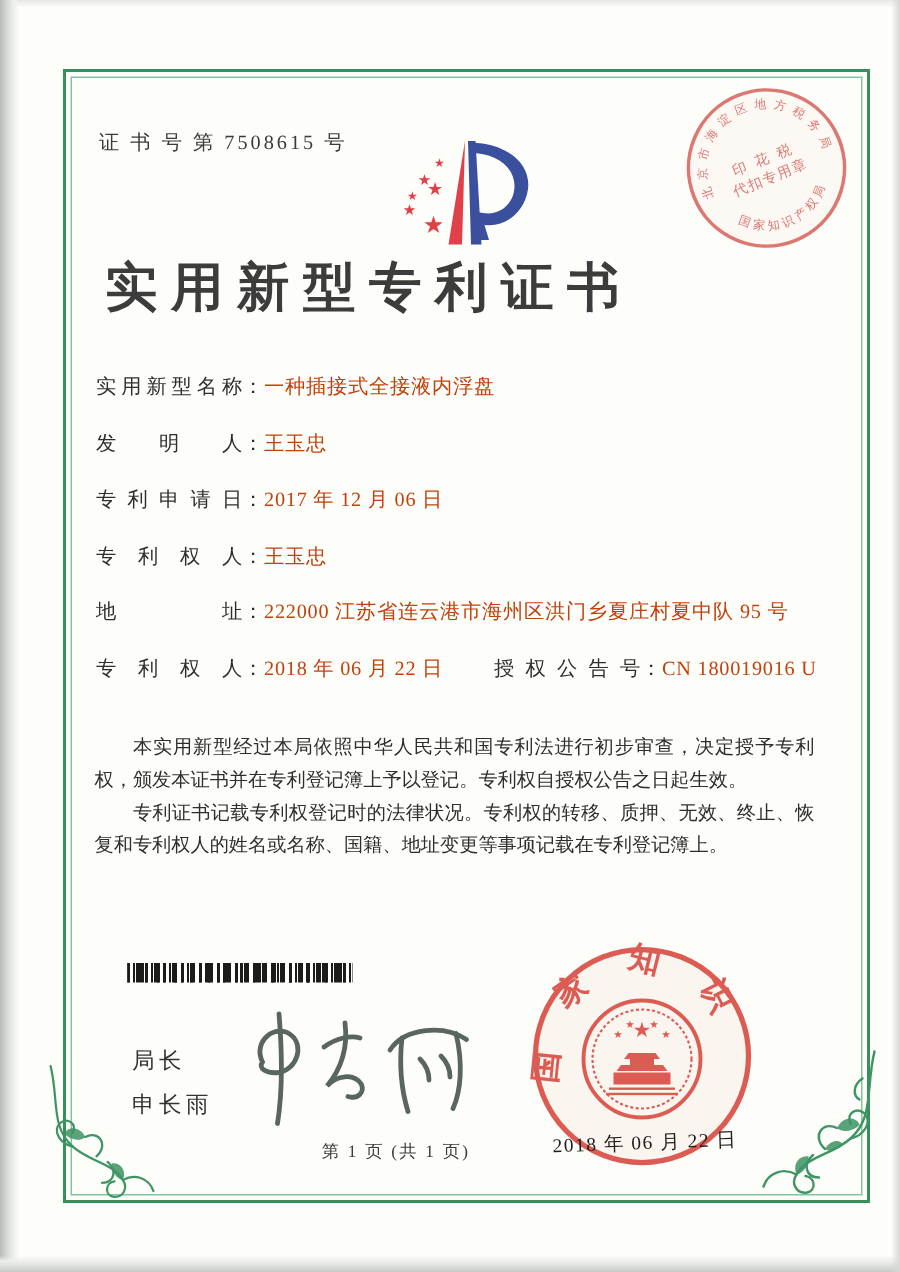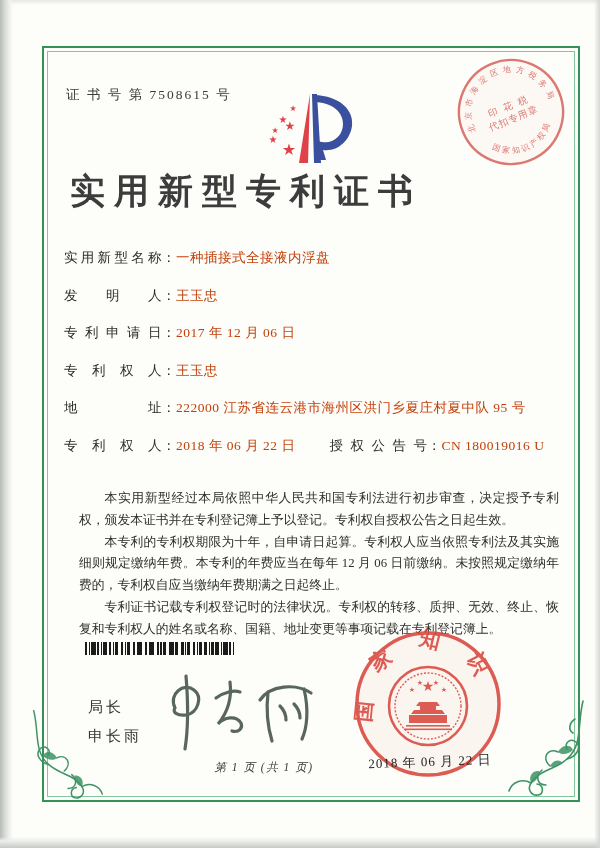--- a/index.html
+++ b/index.html
@@ -33,39 +33,39 @@
 
   .title{position:absolute;left:0;top:168px;width:492px;text-align:center;
     font-size:35px;font-weight:600;letter-spacing:9px;color:#3c3c3c;}
 
   .fields{position:absolute;left:64px;top:246px;width:482px;}
   .frow{white-space:nowrap;line-height:24px;margin-bottom:13.5px;font-size:13.5px;letter-spacing:.5px;}
   .flabel{display:inline-block;width:98px;text-align:justify;text-align-last:justify;vertical-align:top;color:#2e2e2e;}
   .fvalue{color:#c2410c;}
   .grant-pair2{margin-left:34px;}
 
-  .paras{position:absolute;left:63px;top:488px;width:480px;margin-left:16px;}
+  .paras{position:absolute;left:63px;top:488px;width:480px;}
   .paras p{margin:0;font-size:12.8px;line-height:21.8px;text-align:justify;text-indent:2em;color:#2e2e2e;}
 
   .barcode{position:absolute;left:85px;top:642px;width:150px;height:13px;
     background-image:
       repeating-linear-gradient(90deg,#1b1b1b 0 2px,transparent 2px 6px),
       repeating-linear-gradient(90deg,#1b1b1b 0 1px,transparent 1px 4px),
       repeating-linear-gradient(90deg,transparent 0 9px,#1b1b1b 9px 11px);}
 
   .signer{position:absolute;left:88px;top:698px;font-size:15px;letter-spacing:3px;color:#333;}
   .signer div{margin-bottom:10px;}
   .sig{position:absolute;left:158px;top:666px;width:190px;height:95px;}
 
   .seal{position:absolute;left:352px;top:628px;width:152px;height:152px;opacity:.87;}
   .seal-date{position:absolute;left:362px;top:753px;width:136px;text-align:center;
     font-size:13px;letter-spacing:1px;color:#1e1e1e;transform:rotate(-2deg);z-index:5;}
 
   .footer{position:absolute;left:0;top:760px;width:528px;text-align:center;
-    font-size:11.5px;letter-spacing:1.5px;color:#3a3a3a;font-style:italic;}
+    font-size:11.5px;letter-spacing:1.5px;color:#3a3a3a;}
 
   .flourish{position:absolute;}
   .fl-br{left:505px;top:699px;width:82px;height:104px;}
   .fl-bl{left:30px;top:708px;width:76px;height:98px;transform:scaleX(-1);}
 
   svg text{font-family:"Liberation Serif","DejaVu Serif",serif;}
 </style>
 </head>
 <body>
 
@@ -155,21 +155,20 @@
   <div class="frow">
     <span class="flabel">地址</span><span>：</span><span class="fvalue">222000 江苏省连云港市海州区洪门乡夏庄村夏中队 95 号</span>
   </div>
   <div class="frow">
     <span class="flabel">专利权人</span><span>：</span><span class="fvalue">2018 年 06 月 22 日</span><span class="grant-pair2"></span><span class="flabel">授权公告号</span><span>：</span><span class="fvalue">CN 180019016 U</span>
   </div>
 </div>
 
 <div class="paras">
   <p>本实用新型经过本局依照中华人民共和国专利法进行初步审查，决定授予专利权，颁发本证书并在专利登记簿上予以登记。专利权自授权公告之日起生效。</p>
-  <p>本专利的专利权期限为十年，自申请日起算。专利权人应当依照专利法及其实施细则规定缴纳年费。本专利的年费应当在每年 12 月 06 日前缴纳。未按照规定缴纳年费的，专利权自应当缴纳年费期满之日起终止。</p>
   <p>专利证书记载专利权登记时的法律状况。专利权的转移、质押、无效、终止、恢复和专利权人的姓名或名称、国籍、地址变更等事项记载在专利登记簿上。</p>
 </div>
 
 <div class="barcode"></div>
 
 <div class="signer">
   <div>局长</div>
   <div>申长雨</div>
 </div>
 

